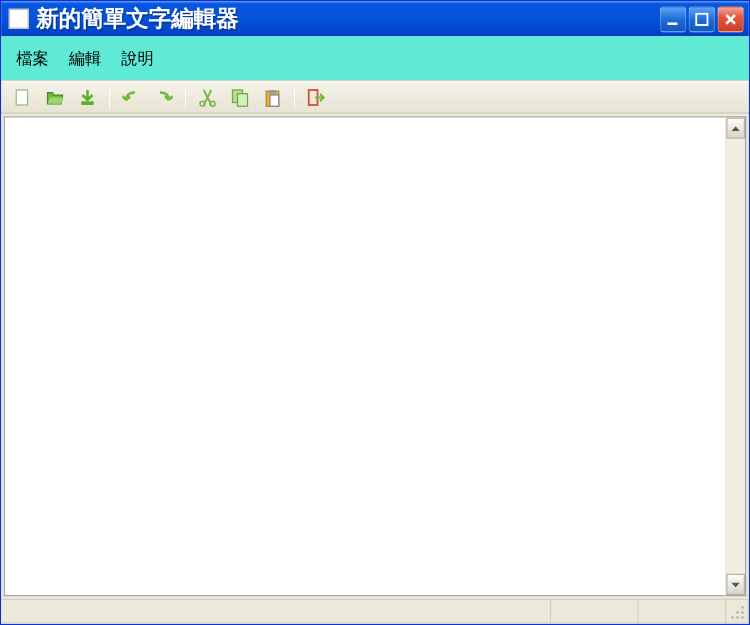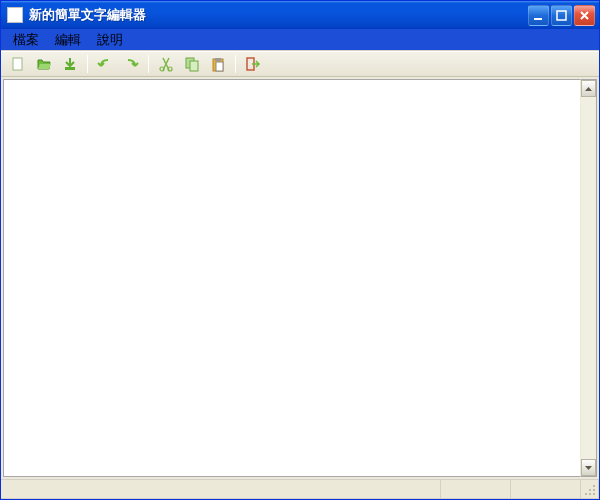--- a/index.html
+++ b/index.html
@@ -20,21 +20,21 @@
   flex-direction: column;
 }
 .titlebar {
   height: 28px;
   background: linear-gradient(to bottom, #3f8cf3 0%, #0855dd 8%, #0855dd 40%, #0345c9 88%, #003bc0 100%);
   display: flex;
   align-items: center;
   padding: 0 4px 0 6px;
   color: #fff;
   font-weight: bold;
-  font-size: 13px;
+  font-size: 18px;
 }
 .titlebar .app-icon {
   width: 16px;
   height: 16px;
   background: #fff;
   margin-right: 6px;
   border: 1px solid #c0c0c0;
 }
 .titlebar .title { flex: 1; text-shadow: 1px 1px 0 #083a9c; }
 .win-buttons { display: flex; gap: 2px; }
@@ -49,22 +49,22 @@
   cursor: pointer;
 }
 .win-btn.min, .win-btn.max {
   background: linear-gradient(to bottom, #5aa4f7 0%, #1f6cd8 50%, #1358c4 100%);
 }
 .win-btn.close {
   background: linear-gradient(to bottom, #f5a4a0 0%, #e6553b 40%, #c8412a 100%);
 }
 .win-btn svg { display: block; }
 .menubar {
-  height: 22px;
-  background: #1d4ed8;
+  height: 36px;
+  background: #5eead4;
   border-bottom: 1px solid #d4d0c8;
   display: flex;
   align-items: center;
   padding: 0 4px;
 }
 .menu-item {
   padding: 2px 8px;
   cursor: pointer;
   font-size: 13px;
 }

